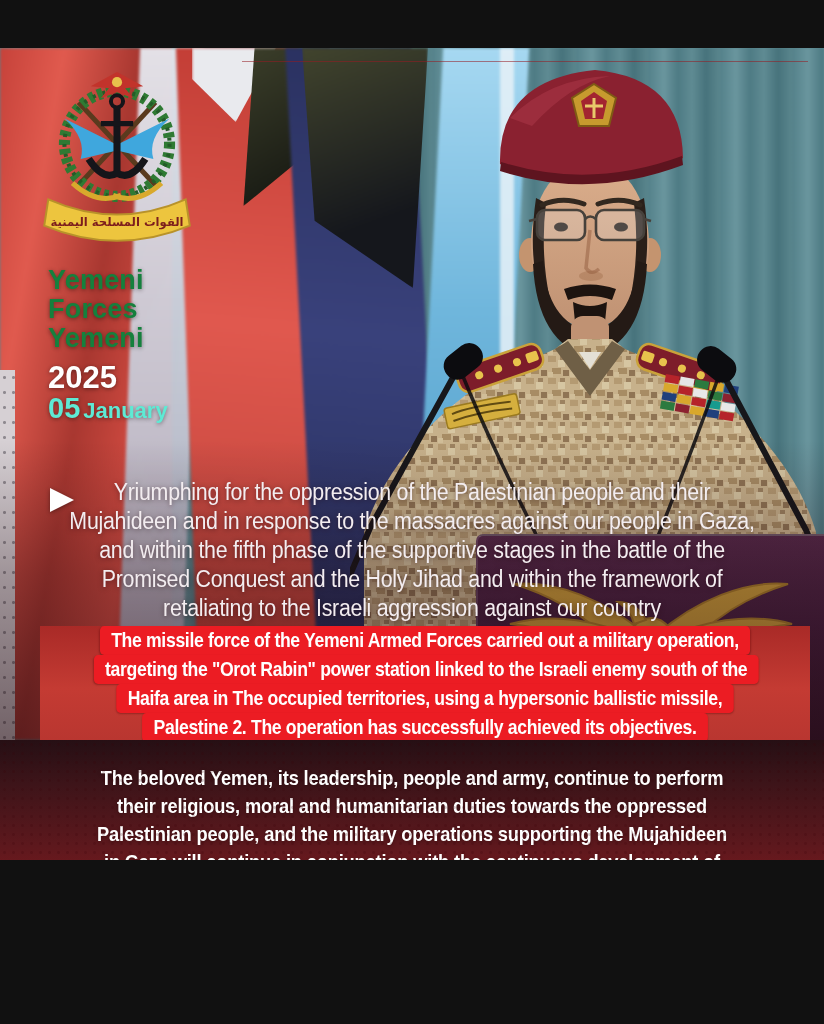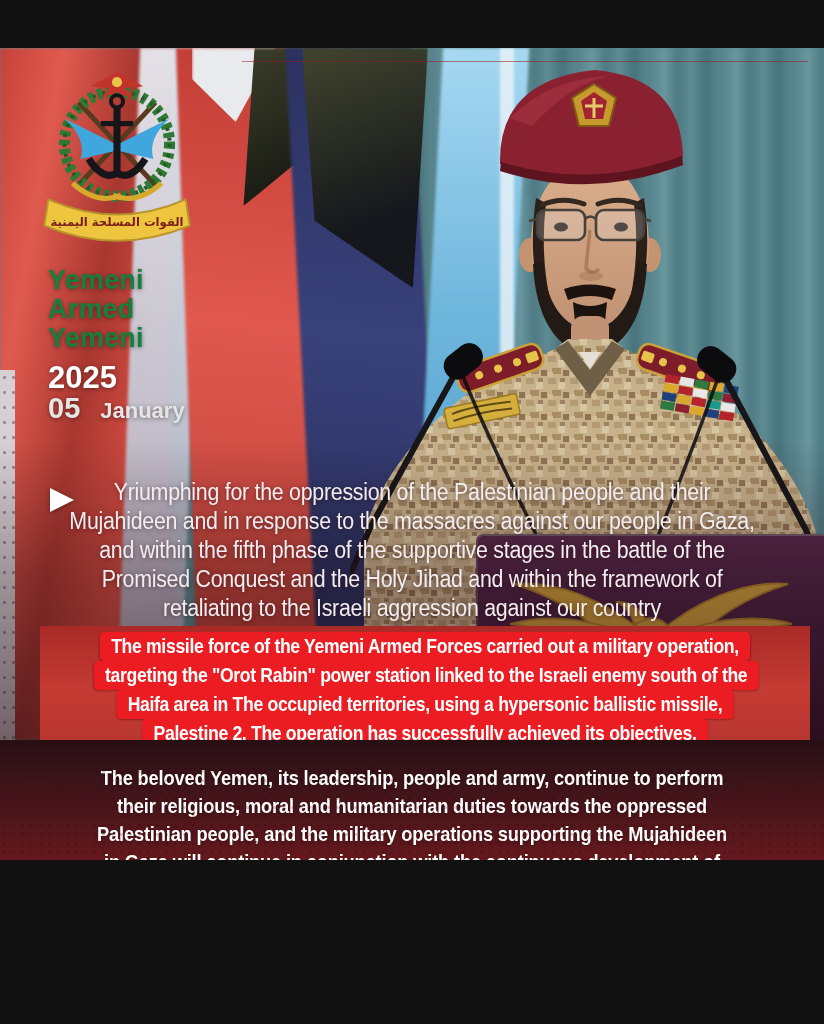--- a/index.html
+++ b/index.html
@@ -56,43 +56,43 @@
 
   .photo-shade{position:absolute;left:0;top:392px;width:100%;height:300px;
     background:linear-gradient(180deg,rgba(32,8,14,0) 0%,rgba(32,8,14,.30) 45%,rgba(32,8,14,.55) 100%);}
 
   
   .crest{position:absolute;left:36px;top:18px;width:162px;height:192px;}
   .org-name{position:absolute;left:48px;top:218px;color:#15803d;font-weight:bold;
     font-size:27px;line-height:29px;letter-spacing:.2px;text-shadow:0 1px 4px rgba(0,0,0,.45);}
   .date-year{position:absolute;left:48px;top:312px;color:#fff;font-weight:bold;
     font-size:31px;text-shadow:0 1px 4px rgba(0,0,0,.45);text-align:right;}
-  .date-row{position:absolute;left:48px;top:344px;display:flex;align-items:baseline;gap:20px;
-    color:#e5e5e5;font-weight:bold;text-shadow:0 1px 4px rgba(0,0,0,.45);}
+  .date-row{position:absolute;left:48px;top:344px;display:flex;align-items:baseline;gap:3px;
+    color:#5eead4;font-weight:bold;text-shadow:0 1px 4px rgba(0,0,0,.45);}
   .date-day{font-size:29px;}
   .date-month{font-size:22px;}
 
   
   .bullet{position:absolute;width:0;height:0;
     border-left:24px solid #ffffff;border-top:12px solid transparent;border-bottom:12px solid transparent;
     filter:drop-shadow(0 1px 2px rgba(0,0,0,.4));}
   .bullet-1{left:50px;top:440px;}
   .bullet-2{left:50px;top:592px;}
 
   
   .para-intro{position:absolute;left:0;top:430px;width:824px;text-align:center;
     color:#f3edf0;font-size:23px;line-height:29px;font-weight:400;letter-spacing:-.3px;
     transform:scaleX(.93);transform-origin:50% 0;
     text-shadow:0 1px 5px rgba(40,10,15,.5);}
   .para-intro div{white-space:nowrap;}
 
   
   .red-band{position:absolute;left:40px;top:578px;width:770px;height:114px;
     background:linear-gradient(180deg,#a92a27 0%,#c43b33 55%,#b93630 100%);
-    text-align:center;padding-top:6px;
+    text-align:center;padding-top:0;
     transform-origin:50% 0;}
   .red-band .line{line-height:27px;white-space:nowrap;transform:scaleX(.86);transform-origin:50% 50%;}
   .red-band .hl{display:inline-block;background:#ec1c23;color:#fff;font-weight:bold;
     font-size:20.5px;letter-spacing:-.4px;padding:0 13px 2px;border-radius:5px;
     box-shadow:0 1px 2px rgba(70,0,5,.35);}
 
   
   .bottom{position:absolute;left:0;top:692px;width:824px;height:332px;
     background:linear-gradient(180deg,#260f14 0%,#3d1419 13%,#5d181d 32%,#8c1b20 52%,#b71e24 70%,#d52429 88%,#ca2026 100%);}
   .bottom::after{content:"";position:absolute;inset:0;
@@ -285,21 +285,21 @@
     <path d="M36 116 Q60 138 84 128" fill="none" stroke="#d9a92c" stroke-width="5"></path>
     <path d="M124 116 Q100 138 76 128" fill="none" stroke="#d9a92c" stroke-width="5"></path>
     <path d="M80 6 L54 20 L72 22 L64 32 L80 26 L96 32 L88 22 L106 20 Z" fill="#c2332b"></path>
     <circle cx="80" cy="16" r="5" fill="#e8c34c"></circle>
     <path d="M12 132 Q80 162 148 132 L152 158 Q80 188 8 158 Z" fill="#edc53e" stroke="#b8922a" stroke-width="2"></path>
     <text x="80" y="158" text-anchor="middle" font-size="11.5" font-weight="bold" fill="#7c1d1d" font-family="DejaVu Sans, sans-serif">القوات المسلحة اليمنية</text>
   </svg>
 
   <div class="org-name">
     <div>Yemeni</div>
-    <div>Armed</div>
+    <div>Forces</div>
     <div>Yemeni</div>
   </div>
   <div class="date-year">2025</div>
   <div class="date-row">
     <span class="date-day">05</span>
     <span class="date-month">January</span>
   </div>
 
   <div class="bullet bullet-1"></div>
   <div class="para-intro">

